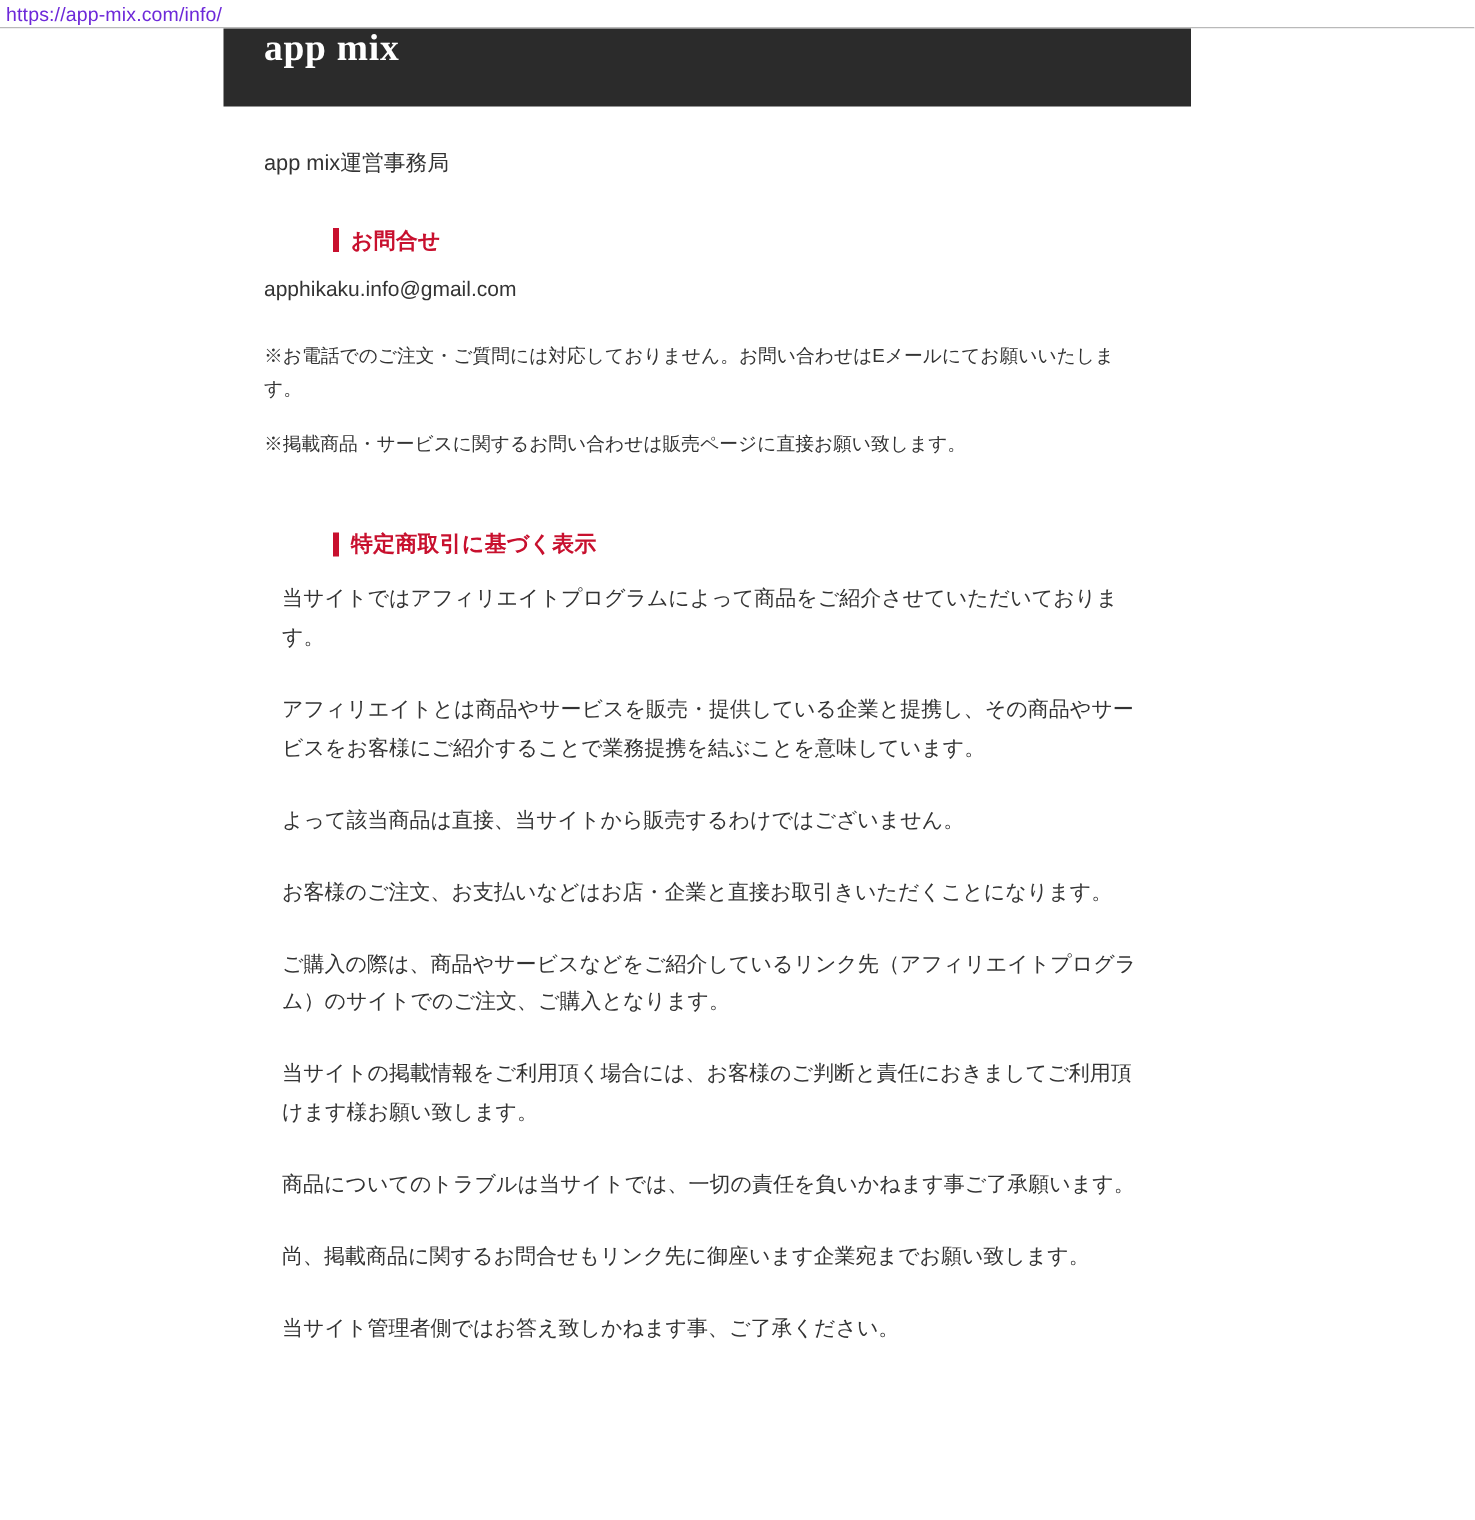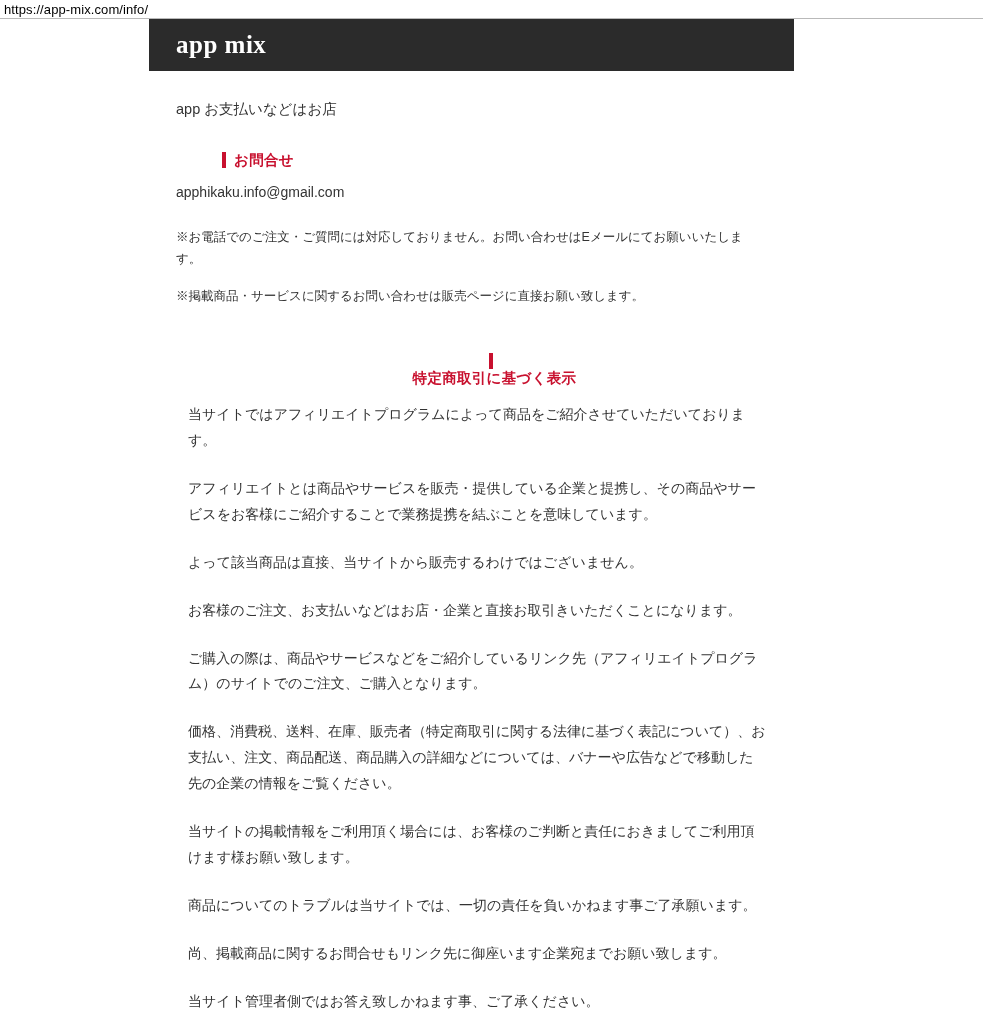--- a/index.html
+++ b/index.html
@@ -20,21 +20,21 @@
     height: 19px;
     border-bottom: 1px solid #b9b9b9;
     background: #ffffff;
     display: flex;
     align-items: center;
     padding-left: 4px;
     box-sizing: border-box;
   }
   .urlbar .url-text {
     font-size: 13px;
-    color: #000000;
+    color: #6d28d9;
     font-family: "Liberation Sans", sans-serif;
     letter-spacing: 0.1px;
   }
   
   .page {
     width: 983px;
     height: 994px;
     position: relative;
     background: #ffffff;
   }
@@ -42,21 +42,20 @@
     width: 645px;
     margin: 0 auto;
     position: relative;
     left: -20px;
   }
   
   .site-header {
     background: #2b2b2b;
     height: 52px;
     display: flex;
-    align-items: center;
     padding-left: 27px;
     box-sizing: border-box;
   }
   .site-title {
     color: #ffffff;
     font-family: "Liberation Serif", serif;
     font-weight: bold;
     font-size: 25px;
     letter-spacing: 0.5px;
   }
@@ -85,21 +84,20 @@
     display: inline-block;
   }
   .section-heading .heading-text {
     color: #c8102e;
     font-size: 14.5px;
     font-weight: bold;
     letter-spacing: 0.3px;
   }
   .section-heading.spaced-top {
     margin-top: 46px;
-    flex-direction: column;
   }
   p.body-text {
     font-size: 14px;
     line-height: 1.85;
     margin: 0 0 22px 12px;
     color: #333333;
   }
   p.body-text.tight {
     margin-bottom: 20px;
   }
@@ -124,40 +122,39 @@
 
 <div class="page">
   <div class="content-wrap">
 
     <div class="site-header">
       <span class="site-title">app mix</span>
     </div>
 
     <div class="main">
 
-      <p class="org-name">app お支払いなどはお店</p>
+      <p class="org-name">app mix運営事務局</p>
 
       <div class="section-heading">
         <span class="bar"></span>
         <span class="heading-text">お問合せ</span>
       </div>
       <p class="mail">apphikaku.info@gmail.com</p>
       <p class="note">※お電話でのご注文・ご質問には対応しておりません。お問い合わせはEメールにてお願いいたします。</p>
       <p class="note">※掲載商品・サービスに関するお問い合わせは販売ページに直接お願い致します。</p>
 
       <div class="section-heading spaced-top">
         <span class="bar"></span>
         <span class="heading-text">特定商取引に基づく表示</span>
       </div>
       <p class="body-text">当サイトではアフィリエイトプログラムによって商品をご紹介させていただいております。</p>
       <p class="body-text">アフィリエイトとは商品やサービスを販売・提供している企業と提携し、その商品やサービスをお客様にご紹介することで業務提携を結ぶことを意味しています。</p>
       <p class="body-text">よって該当商品は直接、当サイトから販売するわけではございません。</p>
       <p class="body-text">お客様のご注文、お支払いなどはお店・企業と直接お取引きいただくことになります。</p>
       <p class="body-text">ご購入の際は、商品やサービスなどをご紹介しているリンク先（アフィリエイトプログラム）のサイトでのご注文、ご購入となります。</p>
-      <p class="body-text">価格、消費税、送料、在庫、販売者（特定商取引に関する法律に基づく表記について）、お支払い、注文、商品配送、商品購入の詳細などについては、バナーや広告などで移動した先の企業の情報をご覧ください。</p>
 
       <p class="body-text">当サイトの掲載情報をご利用頂く場合には、お客様のご判断と責任におきましてご利用頂けます様お願い致します。</p>
       <p class="body-text">商品についてのトラブルは当サイトでは、一切の責任を負いかねます事ご了承願います。</p>
       <p class="body-text">尚、掲載商品に関するお問合せもリンク先に御座います企業宛までお願い致します。</p>
       <p class="body-text tight">当サイト管理者側ではお答え致しかねます事、ご了承ください。</p>
 
     </div>
 
   </div>
 </div>

